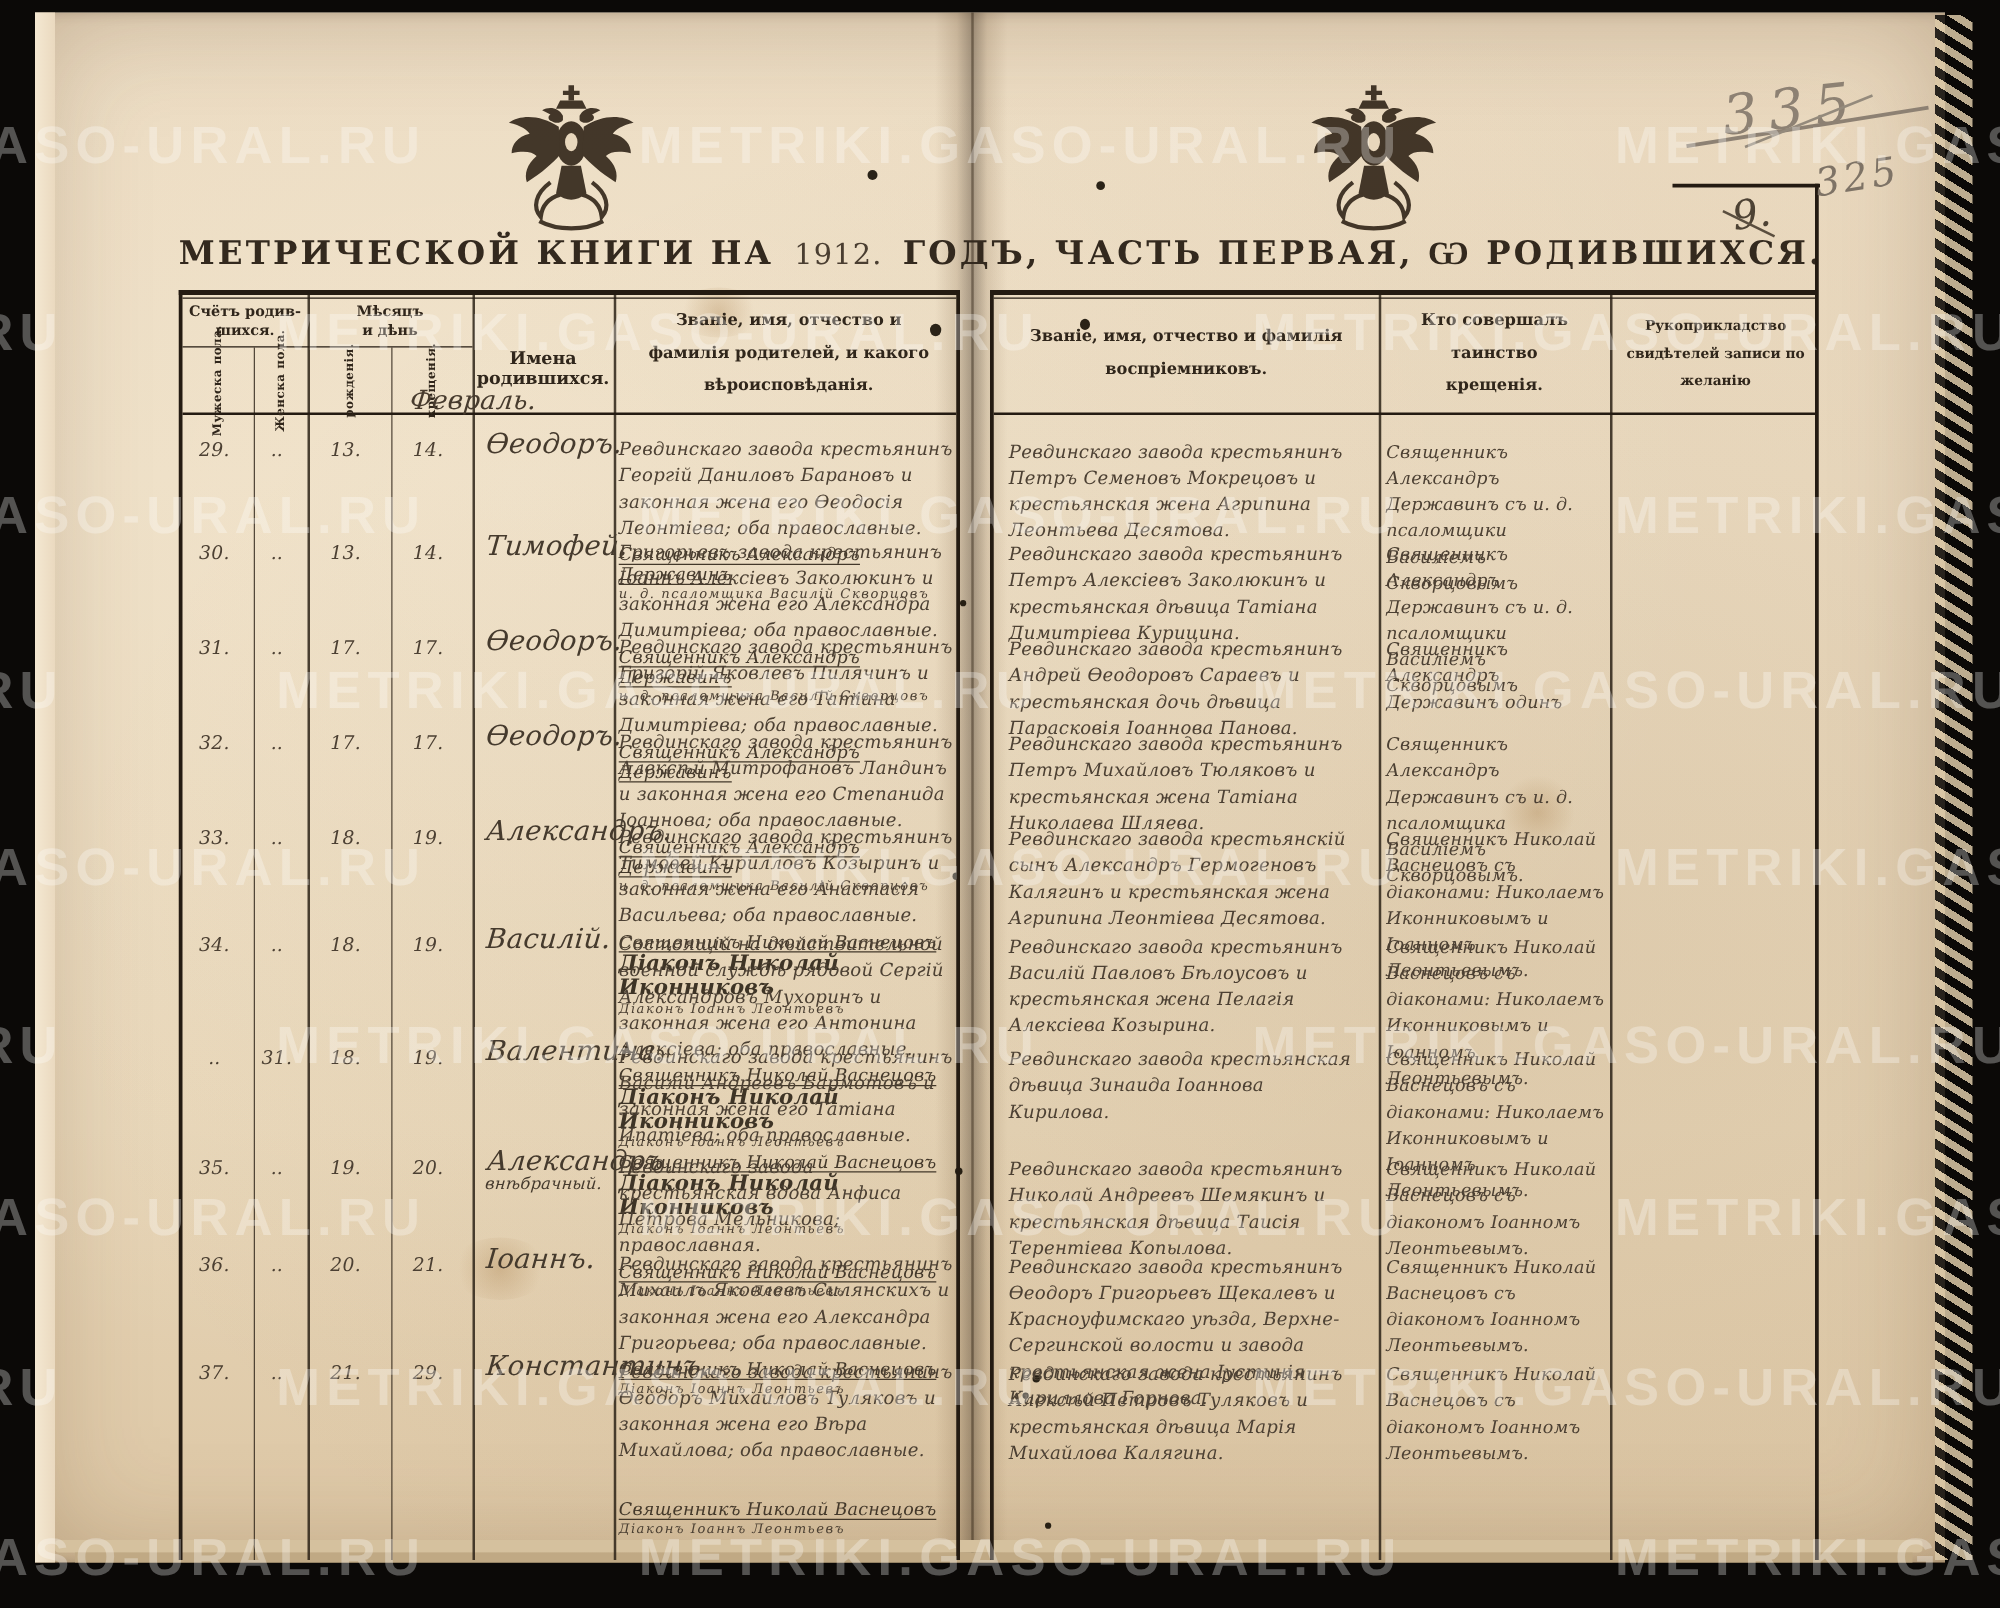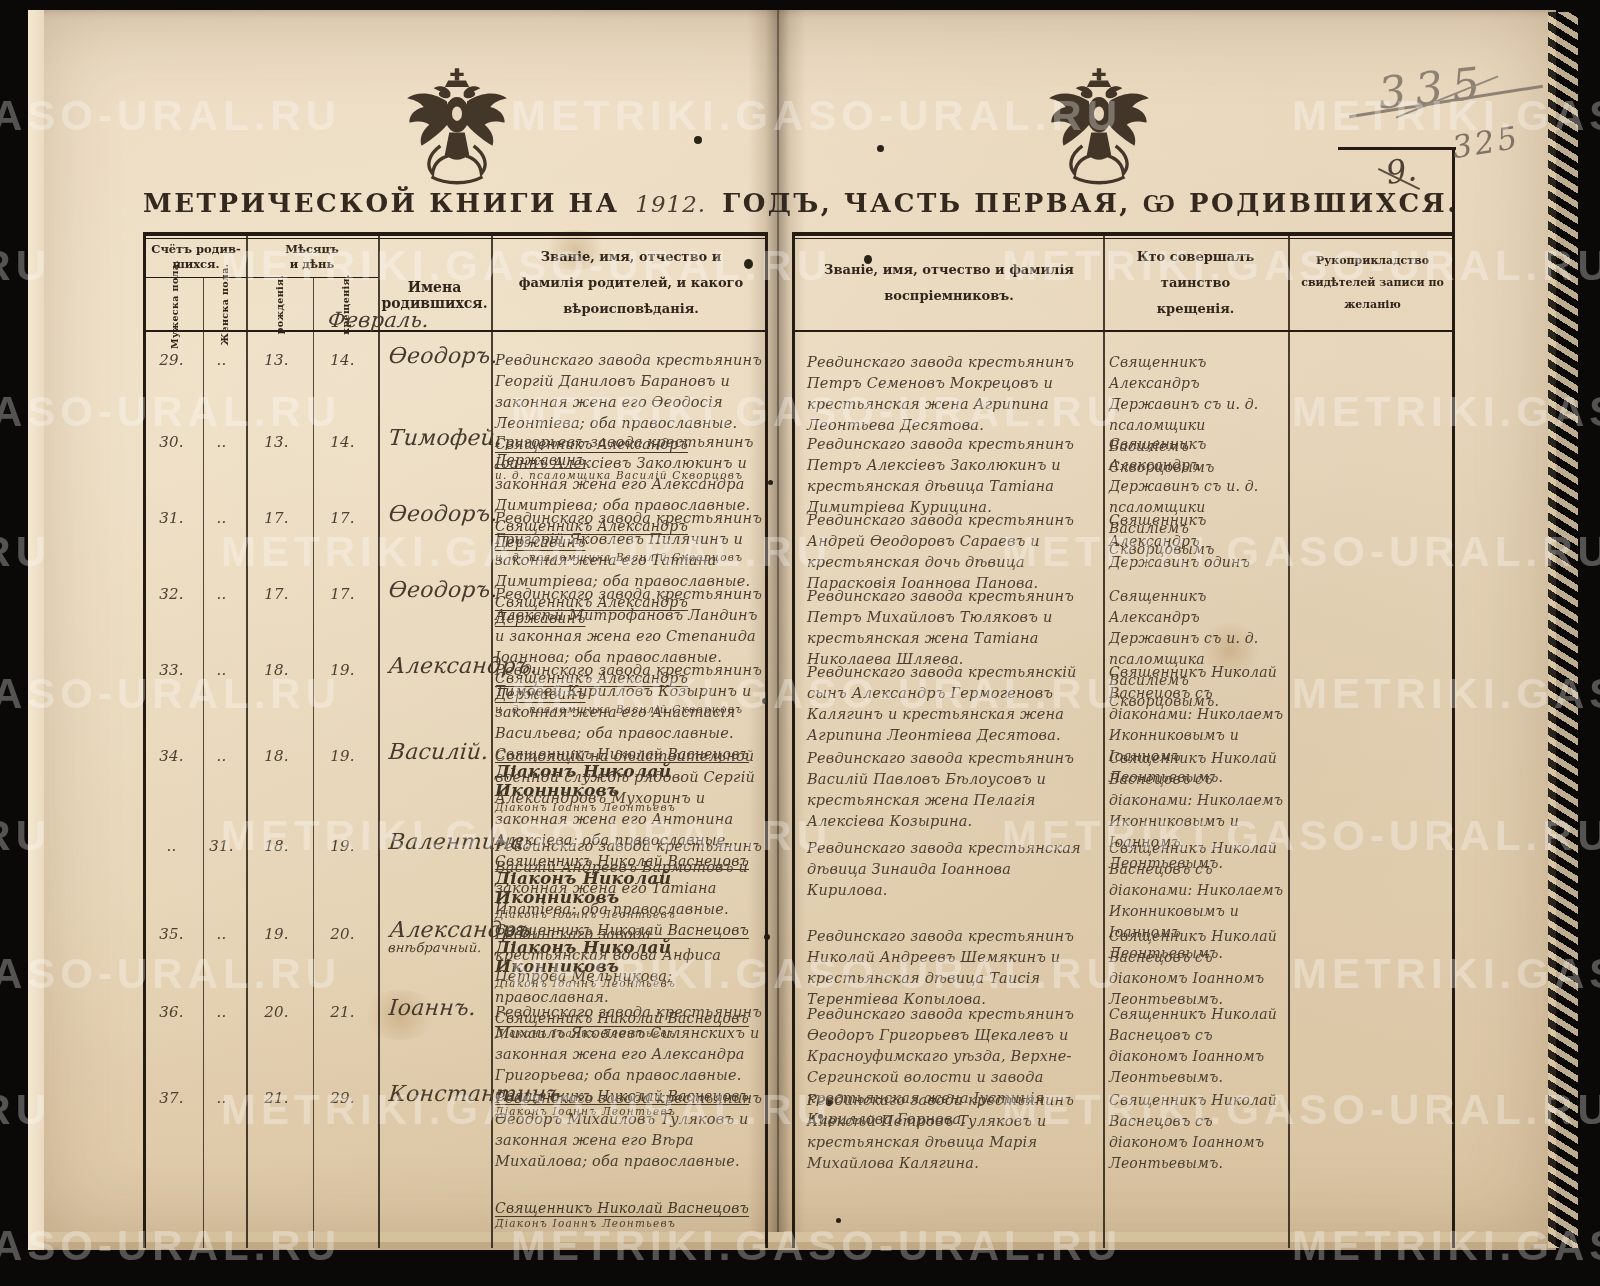--- a/index.html
+++ b/index.html
@@ -19,21 +19,21 @@
   .stack1{position:absolute;left:44px;top:1232px;width:1494px;height:10px;background:#d5c19e;border-radius:3px;}
   .stack2{position:absolute;left:60px;top:1242px;width:1470px;height:8px;background:#c0a984;}
   .gutter{position:absolute;left:748px;top:10px;width:58px;height:1240px;
          background:linear-gradient(90deg,transparent,rgba(90,60,28,.16) 30%,rgba(40,25,11,.36) 52%,rgba(90,60,28,.14) 72%,transparent);}
   .gutterline{position:absolute;left:777px;top:10px;width:2px;height:1240px;background:rgba(38,24,10,.4);}
   .stain{position:absolute;border-radius:50%;background:radial-gradient(circle,rgba(150,100,40,.25),transparent 70%);}
   .dot{position:absolute;background:#191209;border-radius:50%;opacity:.92;}
   
   .title{position:absolute;left:143px;top:188px;width:1311px;text-align:center;
          font-weight:bold;font-size:26px;letter-spacing:2.5px;color:#33291e;white-space:nowrap;z-index:12;}
-  .hand-year{font-style:italic;font-weight:normal;font-size:23px;letter-spacing:1px;color:#4a3e31;margin:0 16px;}
+  .hand-year{font-weight:normal;font-size:23px;letter-spacing:1px;color:#4a3e31;margin:0 16px;}
   
   .eagle{position:absolute;width:118px;height:122px;z-index:11;opacity:.85;}
   
   .tab-h{position:absolute;left:1338px;top:147px;width:118px;height:3px;background:#241b12;z-index:12;}
   .tab-v{position:absolute;left:1452px;top:147px;width:3px;height:1101px;background:#241b12;z-index:12;}
   .m335{position:absolute;left:1378px;top:62px;font-style:italic;font-size:44px;letter-spacing:9px;
         color:#8d8173;transform:rotate(-6deg);z-index:13;}
   .strikeA{position:absolute;left:1348px;top:100px;width:196px;height:3px;background:#8d8173;transform:rotate(-9deg);z-index:13;}
   .strikeB{position:absolute;left:1392px;top:96px;width:110px;height:2px;background:#948a7c;transform:rotate(-22deg);z-index:13;}
   .m325{position:absolute;left:1452px;top:124px;font-style:italic;font-size:31px;letter-spacing:3px;

